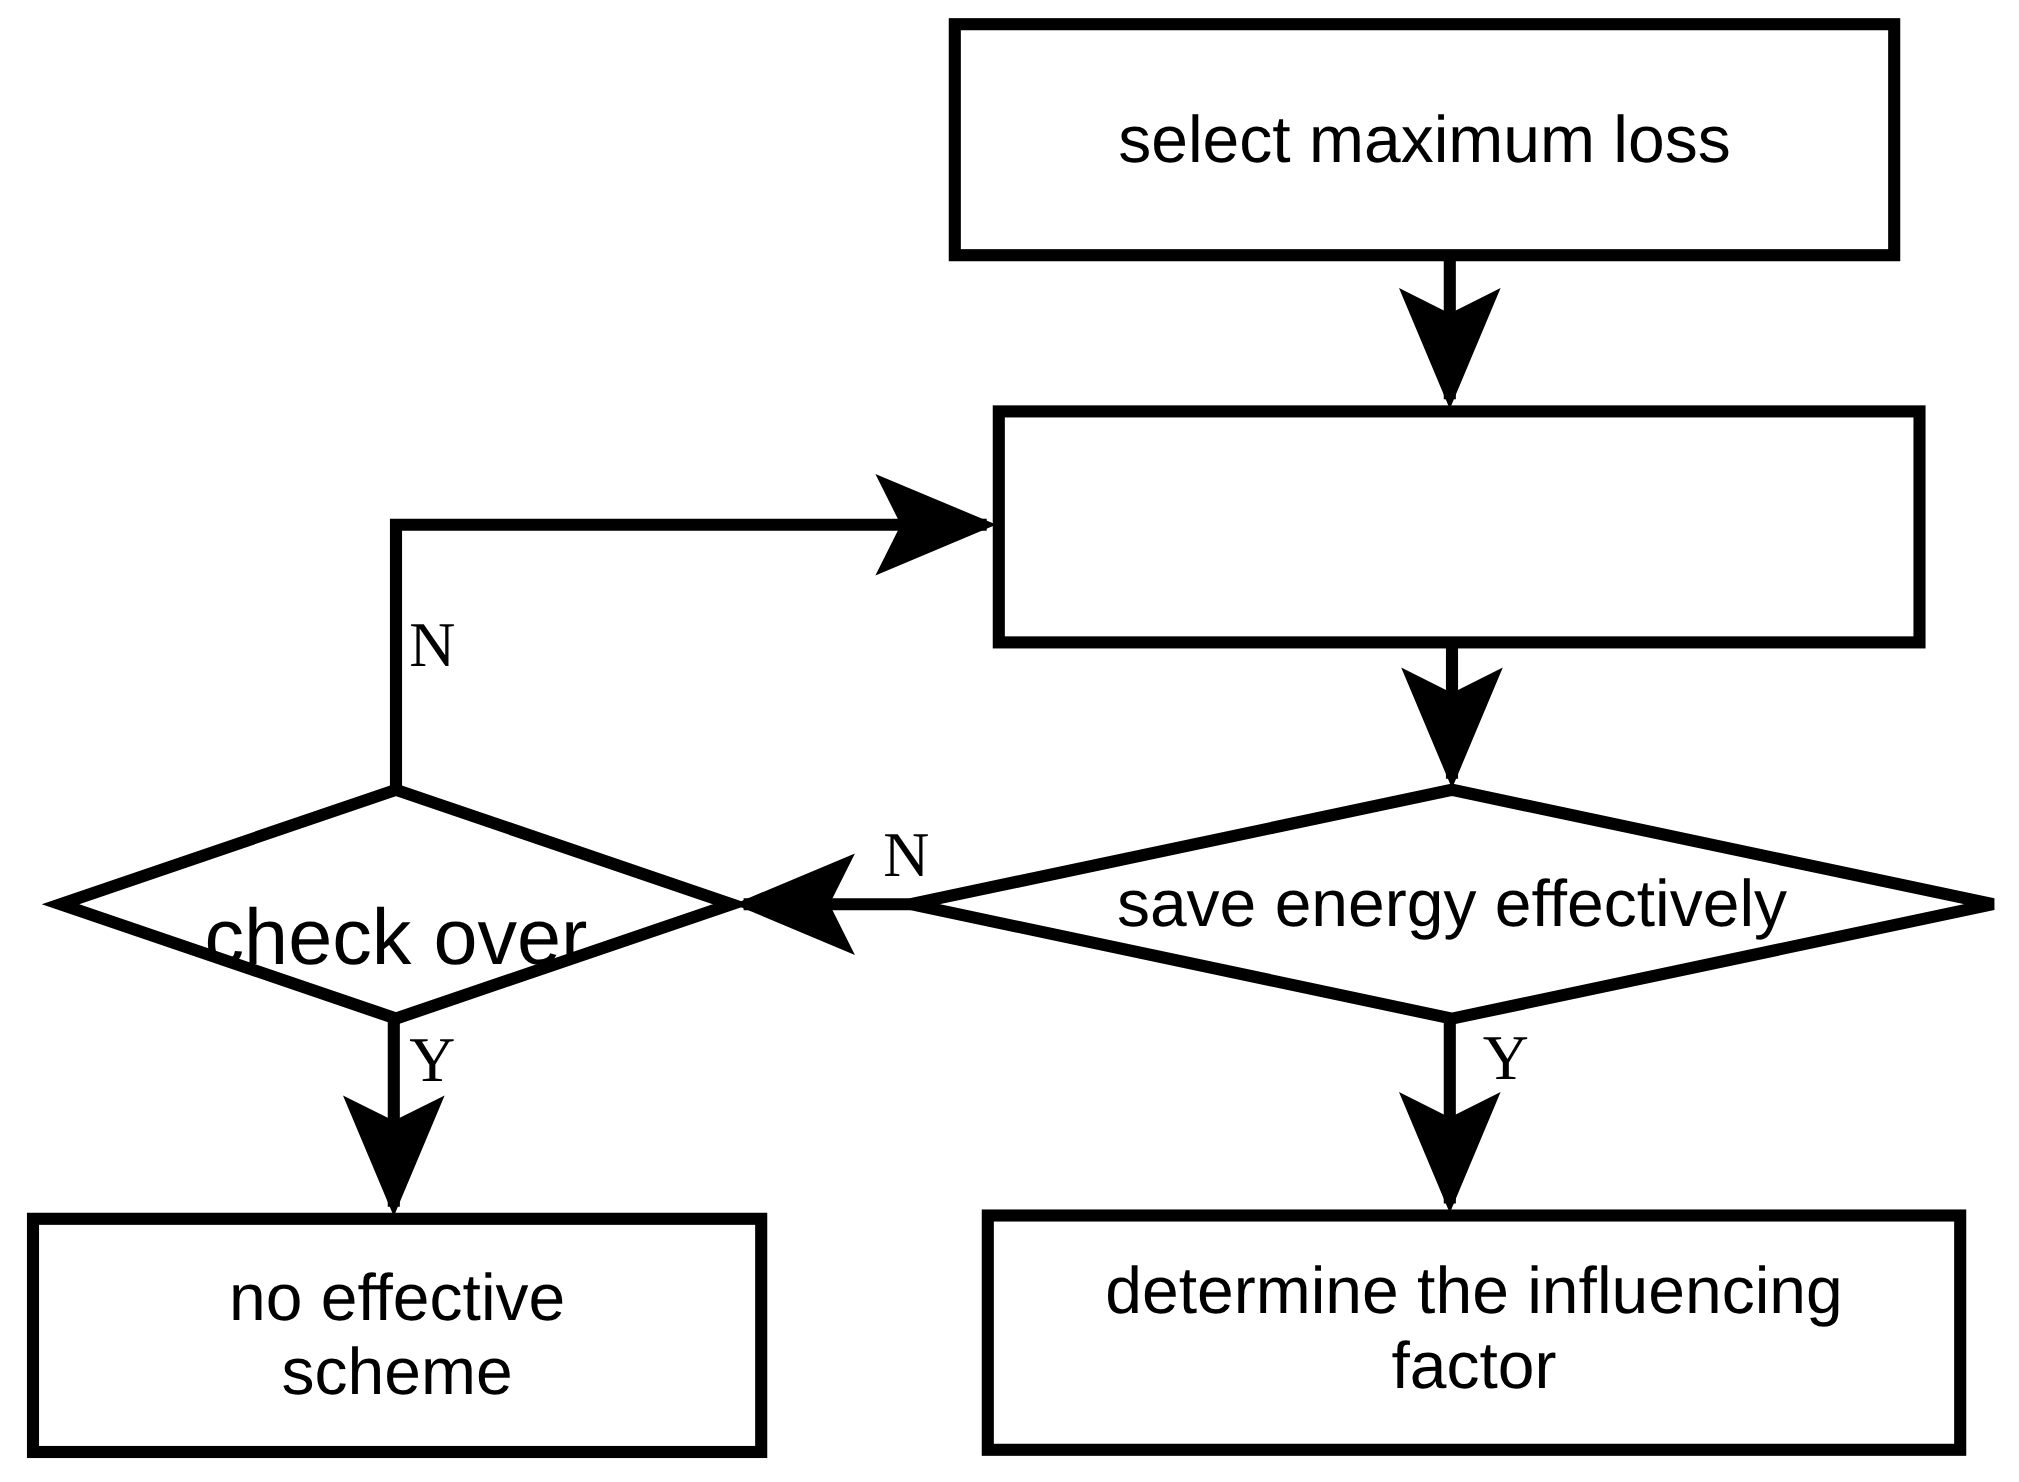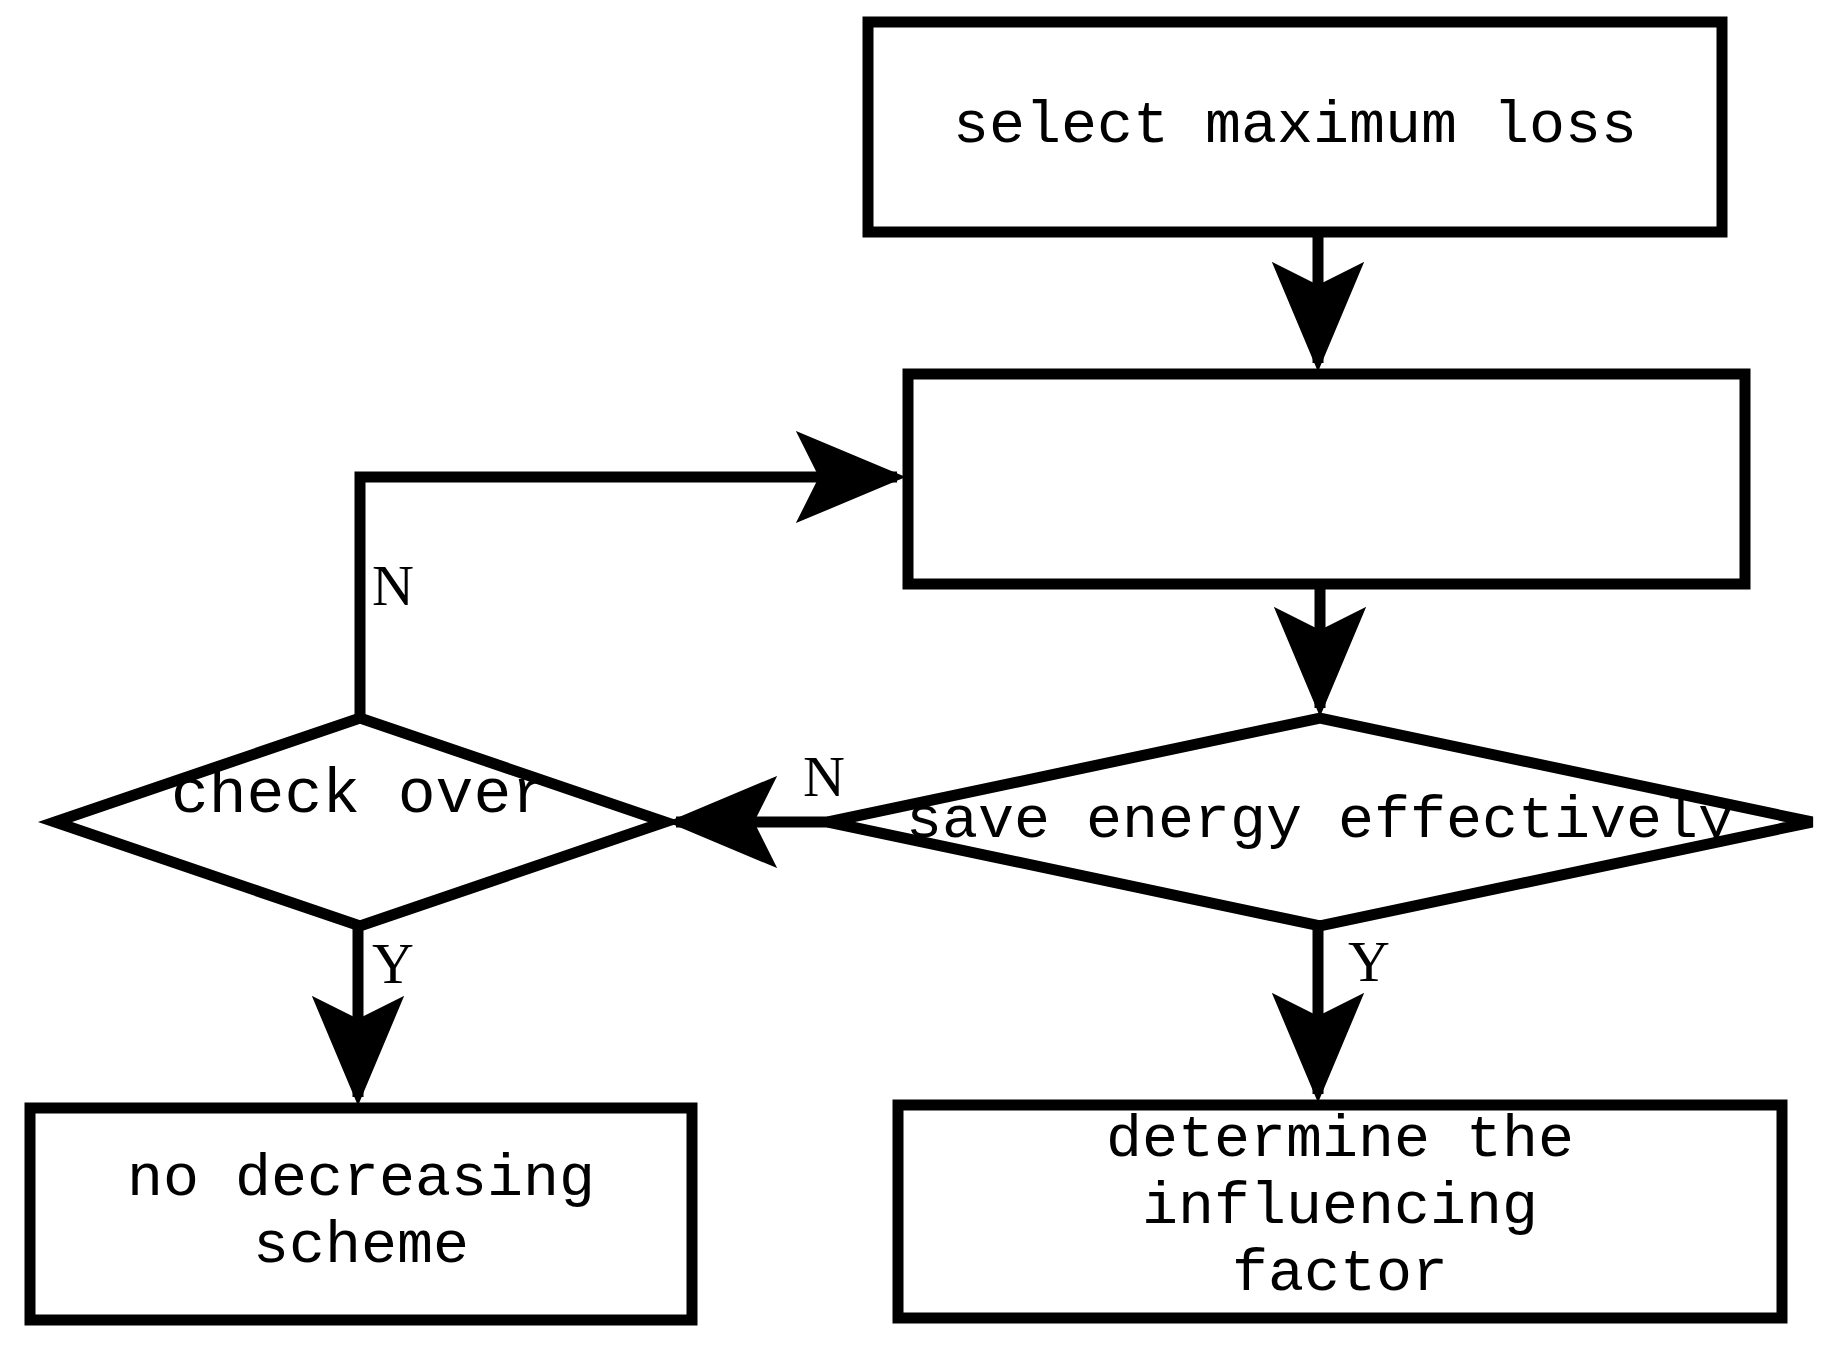--- a/index.html
+++ b/index.html
@@ -22,39 +22,39 @@
     width: 1835px;
     height: 1347px;
   }
   .node-text {
     position: absolute;
     display: flex;
     align-items: center;
     justify-content: center;
     text-align: center;
     color: #000000;
-    font-family: Liberation Mono, monospace;
+    font-family: Liberation Sans, sans-serif;
     line-height: 1.12;
     pointer-events: none;
     white-space: pre-line;
   }
   .edge-label {
     position: absolute;
     color: #000000;
     font-family: "Liberation Serif", "DejaVu Serif", serif;
     font-size: 58px;
     line-height: 1;
   }
   
   #t-select-maximum-loss { left: 868px; top: 22px;  width: 854px; height: 210px; font-size: 60px; }
   #t-detect-factors      { left: 908px; top: 374px; width: 837px; height: 210px; font-size: 60px; }
   #t-no-effective-scheme { left: 30px;  top: 1108px; width: 662px; height: 210px; font-size: 60px; }
   #t-determine-factor    { left: 898px; top: 1101px; width: 884px; height: 213px; font-size: 60px; }
   
-  #t-check-over    { left: 105px;  top: 744px; width: 510px; height: 104px; font-size: 63px; }
+  #t-check-over    { left: 105px;  top: 800px; width: 510px; height: 104px; font-size: 72px; }
   #t-save-energy   { left: 905px;  top: 770px; width: 830px; height: 104px; font-size: 60px; }
   
   #lbl-check-over-n  { left: 372px;  top: 557px; }
   #lbl-check-over-y  { left: 372px;  top: 935px; }
   #lbl-save-energy-n { left: 803px;  top: 748px; }
   #lbl-save-energy-y { left: 1348px; top: 933px; }
 </style>
 </head>
 <body>
 
@@ -92,21 +92,21 @@
     <line x1="358" y1="926" x2="358" y2="1097" stroke="#000000" stroke-width="11" marker-end="url(#arrowhead)"></line>
   </svg>
 
   <div class="node-text" id="t-select-maximum-loss">select maximum loss</div>
 
 
   <div class="node-text" id="t-check-over">check over</div>
 
   <div class="node-text" id="t-save-energy">save energy effectively</div>
 
-  <div class="node-text" id="t-no-effective-scheme">no decreasing
+  <div class="node-text" id="t-no-effective-scheme">no effective
 scheme</div>
 
   <div class="node-text" id="t-determine-factor">determine the influencing
 factor</div>
 
   <div class="edge-label" id="lbl-check-over-n">N</div>
 
   <div class="edge-label" id="lbl-check-over-y">Y</div>
 
   <div class="edge-label" id="lbl-save-energy-n">N</div>

